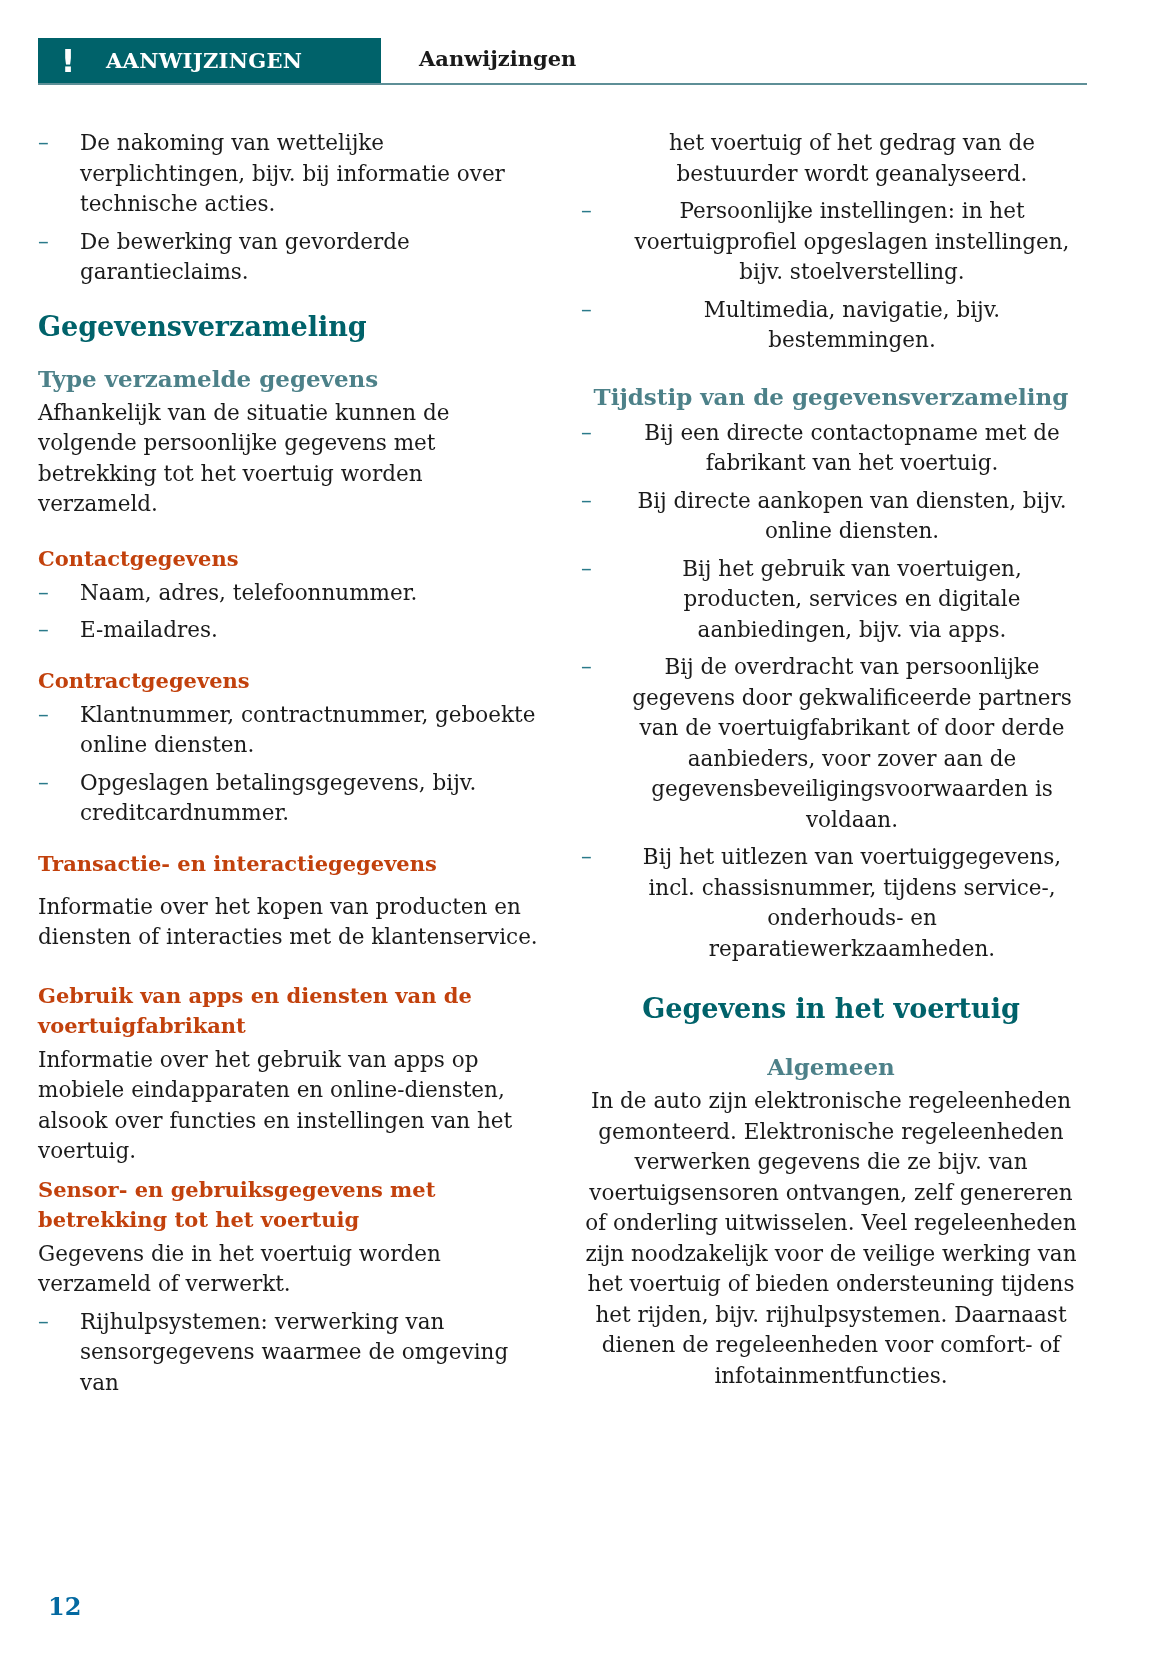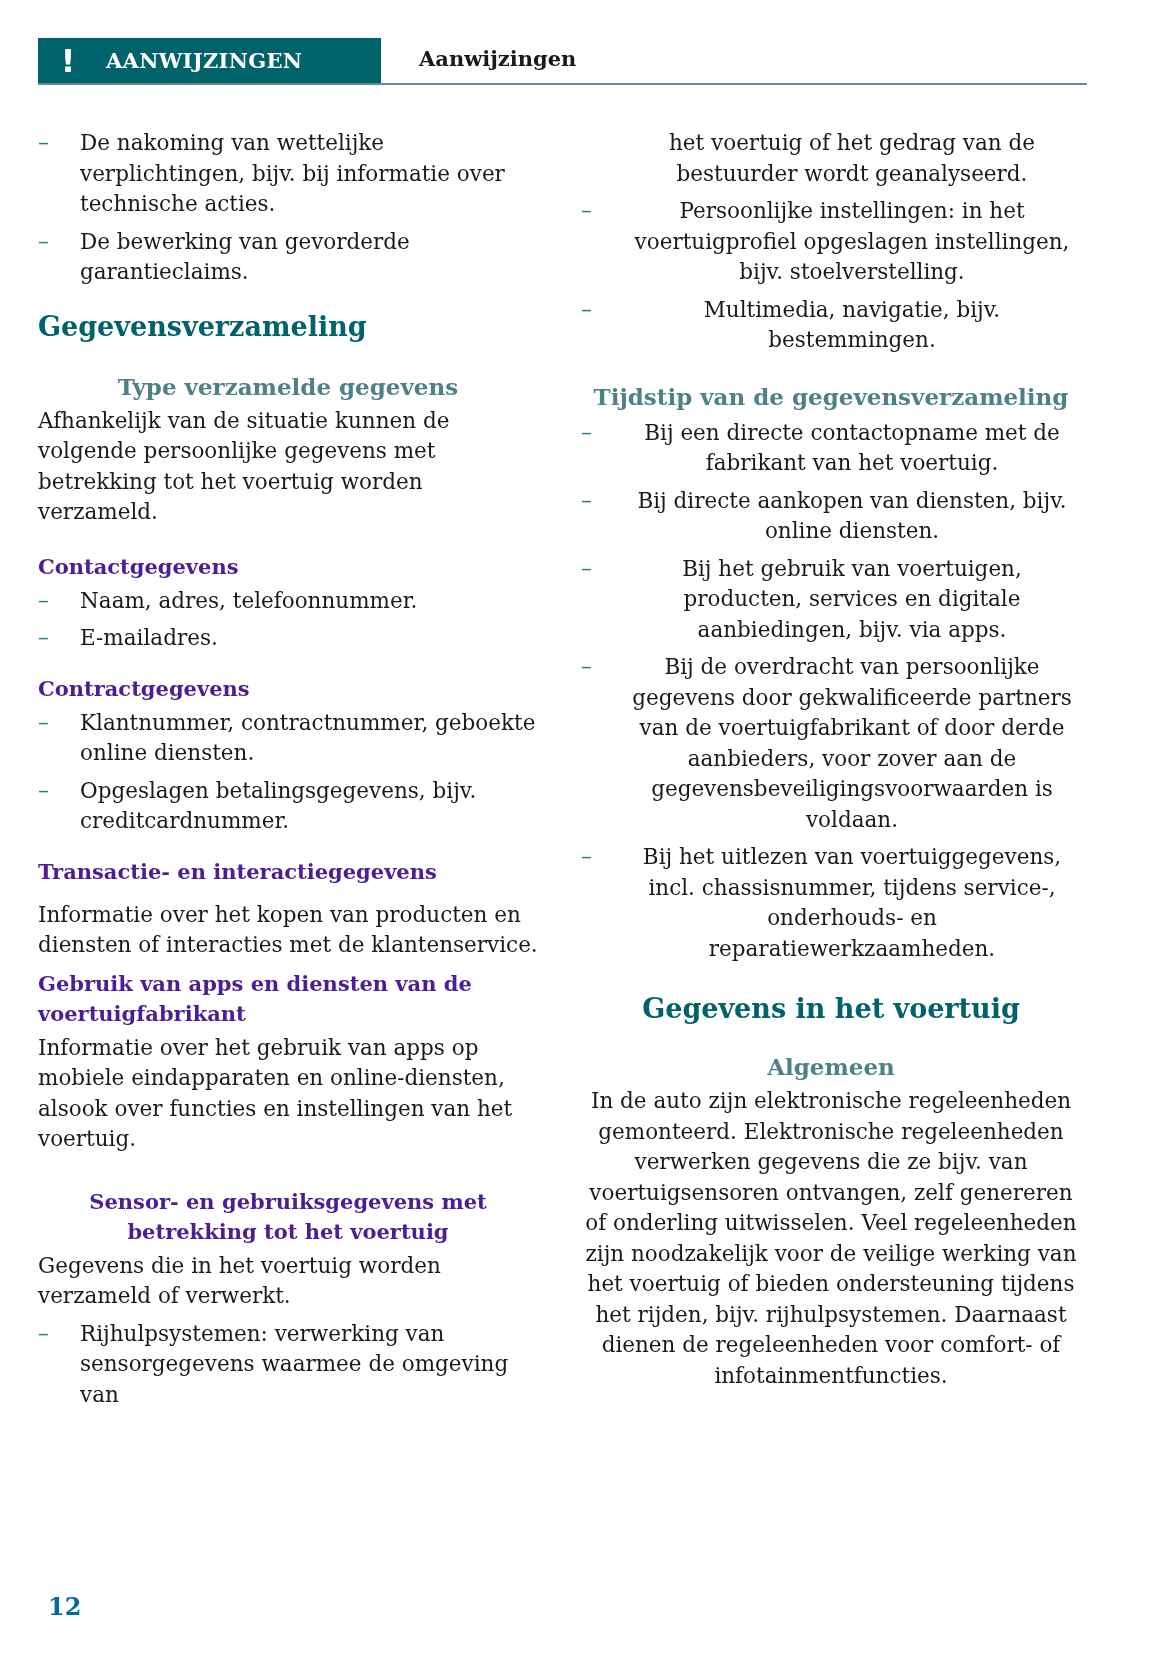--- a/index.html
+++ b/index.html
@@ -17,21 +17,21 @@
   .col { position: absolute; top: 128px; width: 500px; }
   .col-left { left: 38px; width: 500px; }
   .col-right { left: 581px; width: 500px; text-align: center; }
 
   p { margin: 0; font-size: 21.5px; line-height: 30.5px; }
   ul.dash { list-style: none; margin: 0; padding: 0; }
   ul.dash li { position: relative; padding-left: 42px; font-size: 21.5px; line-height: 30.5px; margin-bottom: 7px; }
   ul.dash li .dash-mark { position: absolute; left: 0; top: 0; color: #2a7a8a; }
   .h1 { font-size: 27px; font-weight: bold; color: #00626a; line-height: 34px; margin: 0; }
   .h2 { font-size: 23px; font-weight: bold; color: #4d8189; line-height: 30px; margin: 0; }
-  .h3 { font-size: 21px; font-weight: bold; color: #4c1d95; line-height: 30px; margin: 0; }
+  .h3 { font-size: 21px; font-weight: bold; color: #c2410c; line-height: 30px; margin: 0; }
   .page-number { position: absolute; left: 48px; top: 1592px; font-size: 24px; font-weight: bold; color: #0369a1; }
 </style>
 </head>
 <body>
 
 <div class="header">
   <div class="header-bar">
     <span class="header-bang">!</span>
     <span class="header-chapter">AANWIJZINGEN</span>
   </div>
@@ -40,42 +40,42 @@
 </div>
 
 <div class="col col-left">
   <ul class="dash">
     <li><span class="dash-mark">–</span><span>De nakoming van wettelijke verplichtingen, bijv. bij informatie over technische acties.</span></li>
     <li><span class="dash-mark">–</span><span>De bewerking van gevorderde garantieclaims.</span></li>
   </ul>
 
   <h1 class="h1" style="margin-top:22px;">Gegevensverzameling</h1>
 
-  <h2 class="h2" style="margin-top:28px;text-align:center;">Type verzamelde gegevens</h2>
+  <h2 class="h2" style="margin-top:20px;">Type verzamelde gegevens</h2>
   <p style="margin-top:4px;">Afhankelijk van de situatie kunnen de volgende persoonlijke gegevens met betrekking tot het voertuig worden verzameld.</p>
 
   <h3 class="h3" style="margin-top:24px;">Contactgegevens</h3>
   <ul class="dash" style="margin-top:4px;">
     <li><span class="dash-mark">–</span><span>Naam, adres, telefoonnummer.</span></li>
     <li><span class="dash-mark">–</span><span>E-mailadres.</span></li>
   </ul>
 
   <h3 class="h3" style="margin-top:20px;">Contractgegevens</h3>
   <ul class="dash" style="margin-top:4px;">
     <li><span class="dash-mark">–</span><span>Klantnummer, contractnummer, geboekte online diensten.</span></li>
     <li><span class="dash-mark">–</span><span>Opgeslagen betalingsgegevens, bijv. creditcardnummer.</span></li>
   </ul>
 
   <h3 class="h3" style="margin-top:20px;">Transactie- en interactiegegevens</h3>
   <p style="margin-top:13px;">Informatie over het kopen van producten en diensten of interacties met de klantenservice.</p>
 
-  <h3 class="h3" style="margin-top:8px;">Gebruik van apps en diensten van de voertuigfabrikant</h3>
+  <h3 class="h3" style="margin-top:28px;">Gebruik van apps en diensten van de voertuigfabrikant</h3>
   <p style="margin-top:4px;">Informatie over het gebruik van apps op mobiele eindapparaten en online-diensten, alsook over functies en instellingen van het voertuig.</p>
 
-  <h3 class="h3" style="margin-top:32px;text-align:center;">Sensor- en gebruiksgegevens met betrekking tot het voertuig</h3>
+  <h3 class="h3" style="margin-top:8px;">Sensor- en gebruiksgegevens met betrekking tot het voertuig</h3>
   <p style="margin-top:4px;">Gegevens die in het voertuig worden verzameld of verwerkt.</p>
   <ul class="dash" style="margin-top:7px;">
     <li><span class="dash-mark">–</span><span>Rijhulpsystemen: verwerking van sensorgegevens waarmee de omgeving van</span></li>
   </ul>
 </div>
 
 <div class="col col-right">
   <p style="padding-left:42px;">het voertuig of het gedrag van de bestuurder wordt geanalyseerd.</p>
   <ul class="dash" style="margin-top:7px;">
     <li><span class="dash-mark">–</span><span>Persoonlijke instellingen: in het voertuigprofiel opgeslagen instellingen, bijv. stoelverstelling.</span></li>

